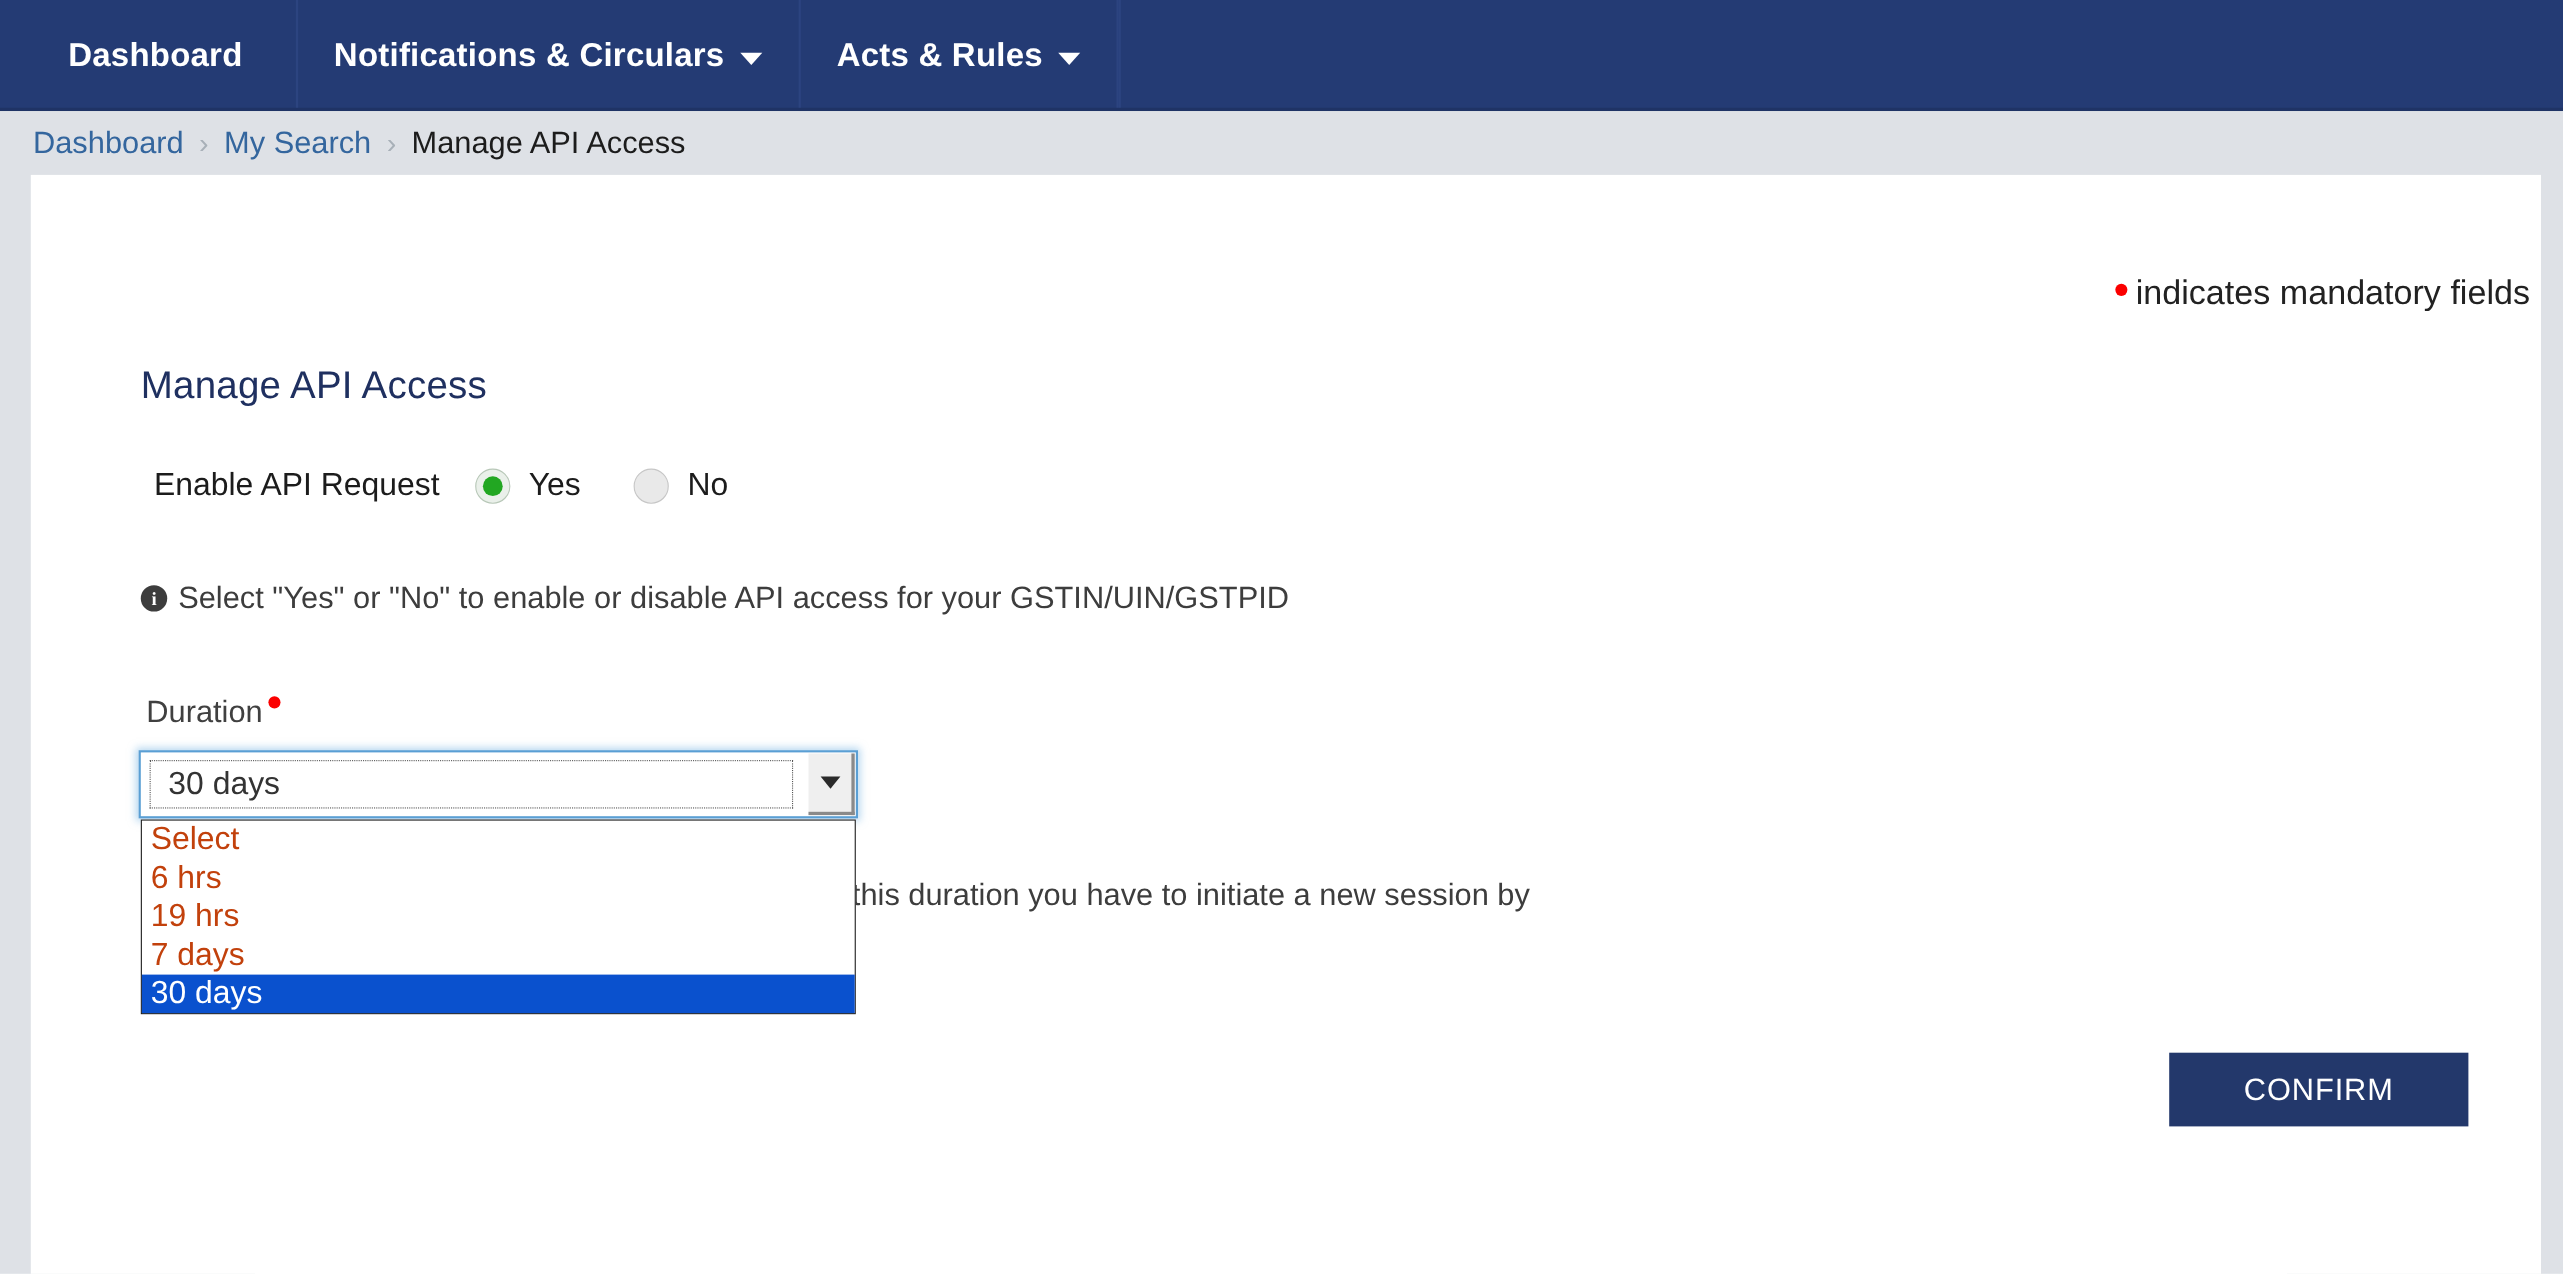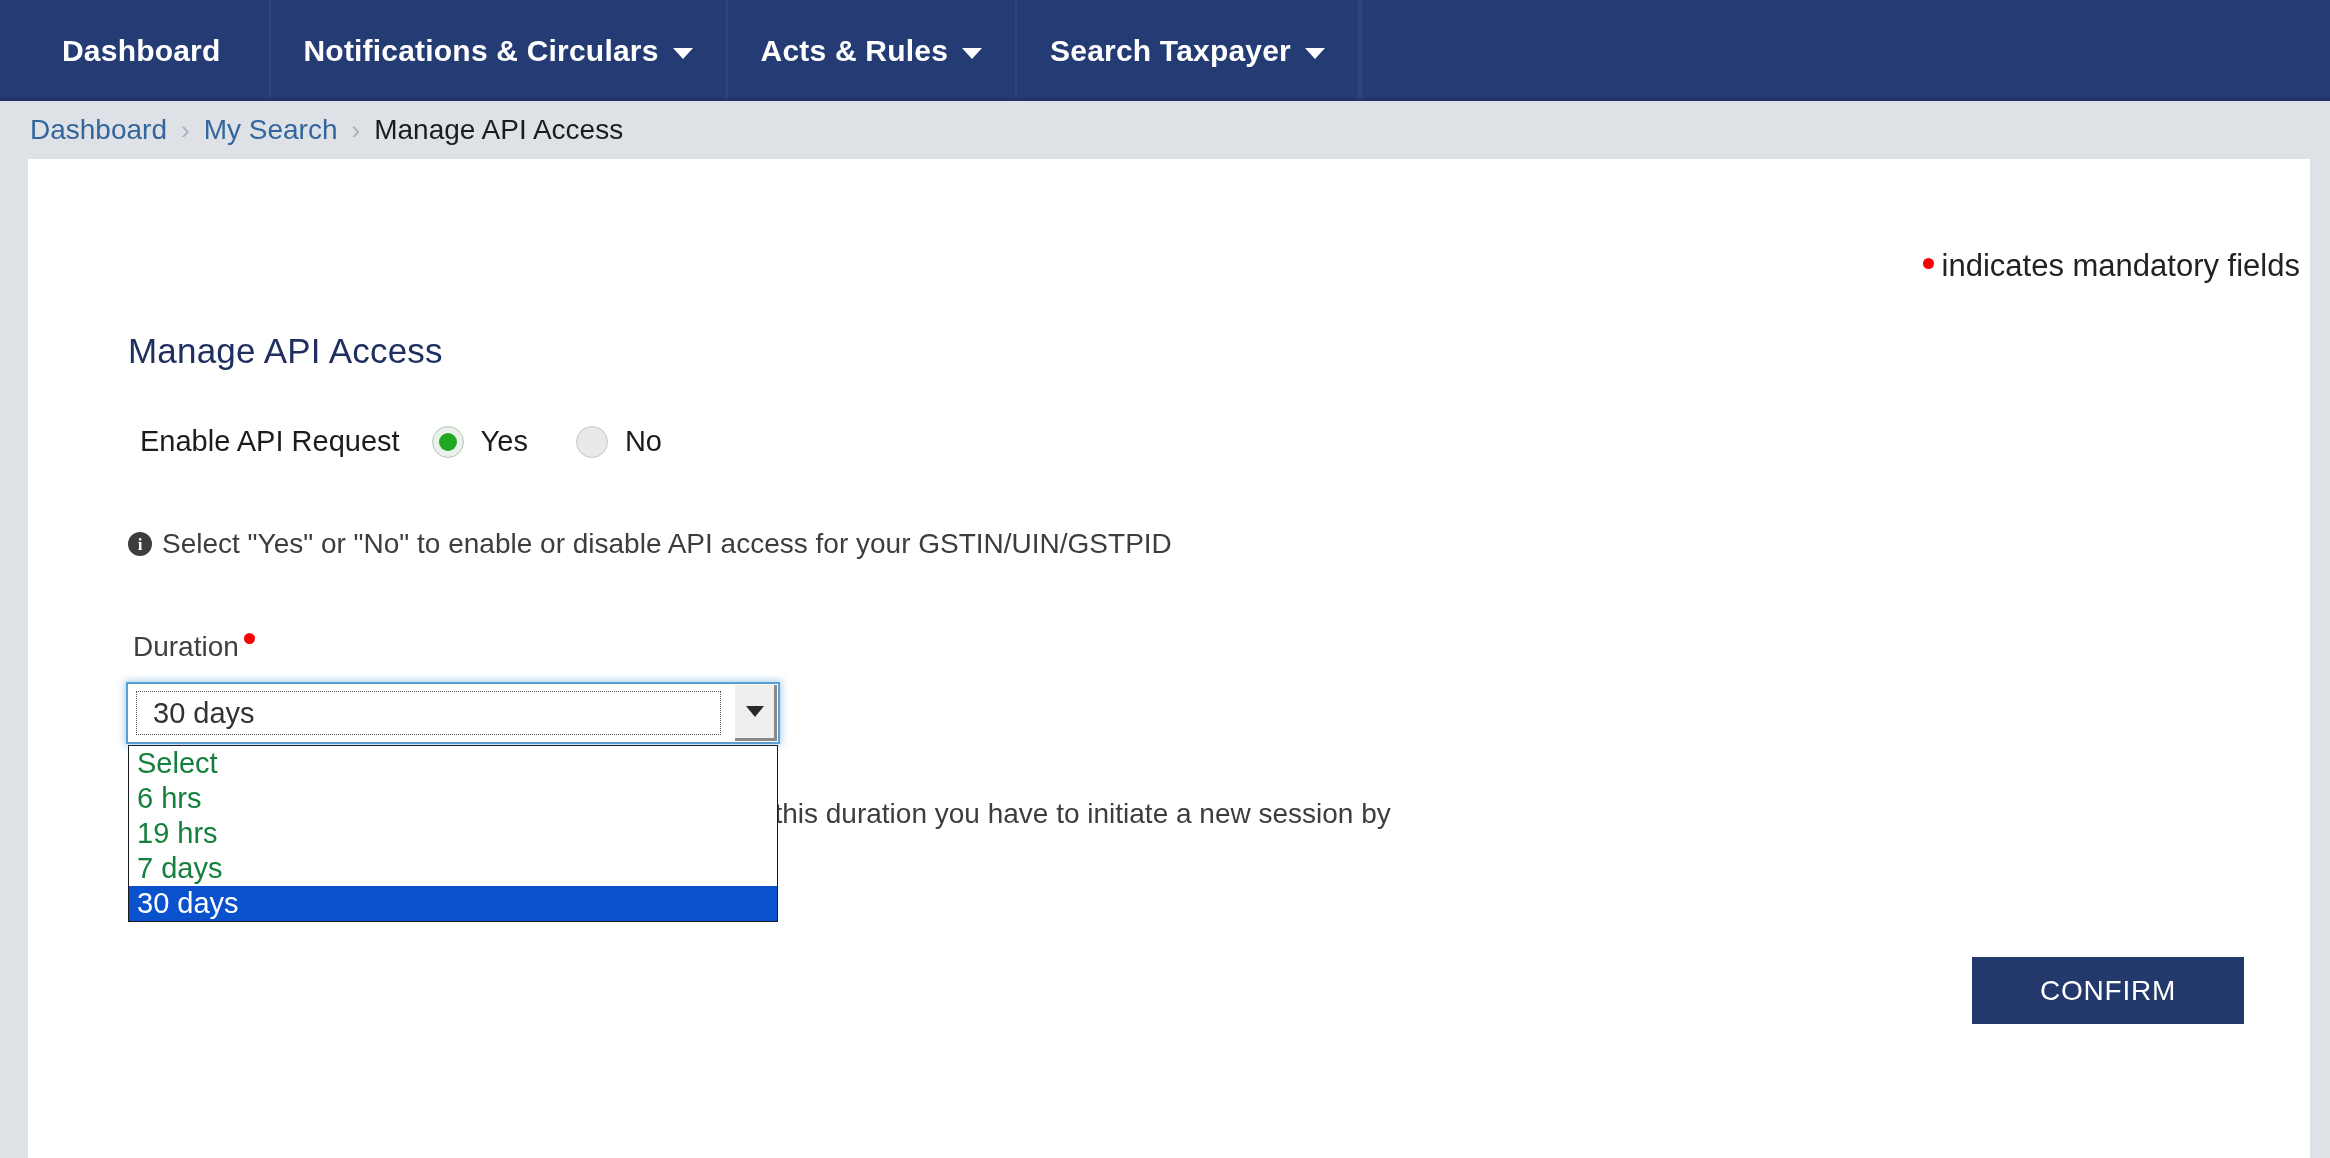--- a/index.html
+++ b/index.html
@@ -273,21 +273,21 @@
     border: 1px solid #1c1c1c;
     box-sizing: border-box;
     z-index: 50;
   }
   .option {
     height: 35px;
     display: flex;
     align-items: center;
     padding-left: 8px;
     font-size: 29px;
-    color: #15803d;
+    color: #c2410c;
     box-sizing: border-box;
     cursor: pointer;
     white-space: nowrap;
   }
   .option.selected {
     background: #0a51ce;
     color: #ffffff;
   }
 
   #duration-help {
@@ -327,24 +327,20 @@
     <span>Dashboard</span>
   </div>
   <div class="nav-item">
     <span>Notifications &amp; Circulars</span>
     <span class="nav-caret"></span>
   </div>
   <div class="nav-item">
     <span>Acts &amp; Rules</span>
     <span class="nav-caret"></span>
   </div>
-  <div class="nav-item">
-    <span>Search Taxpayer</span>
-    <span class="nav-caret"></span>
-  </div>
   <div id="nav-filler"></div>
 </div>
 
 <div id="breadcrumb">
   <span class="crumb-link">Dashboard</span>
   <span class="crumb-sep">›</span>
   <span class="crumb-link">My Search</span>
   <span class="crumb-sep">›</span>
   <span class="crumb-current">Manage API Access</span>
 </div>

